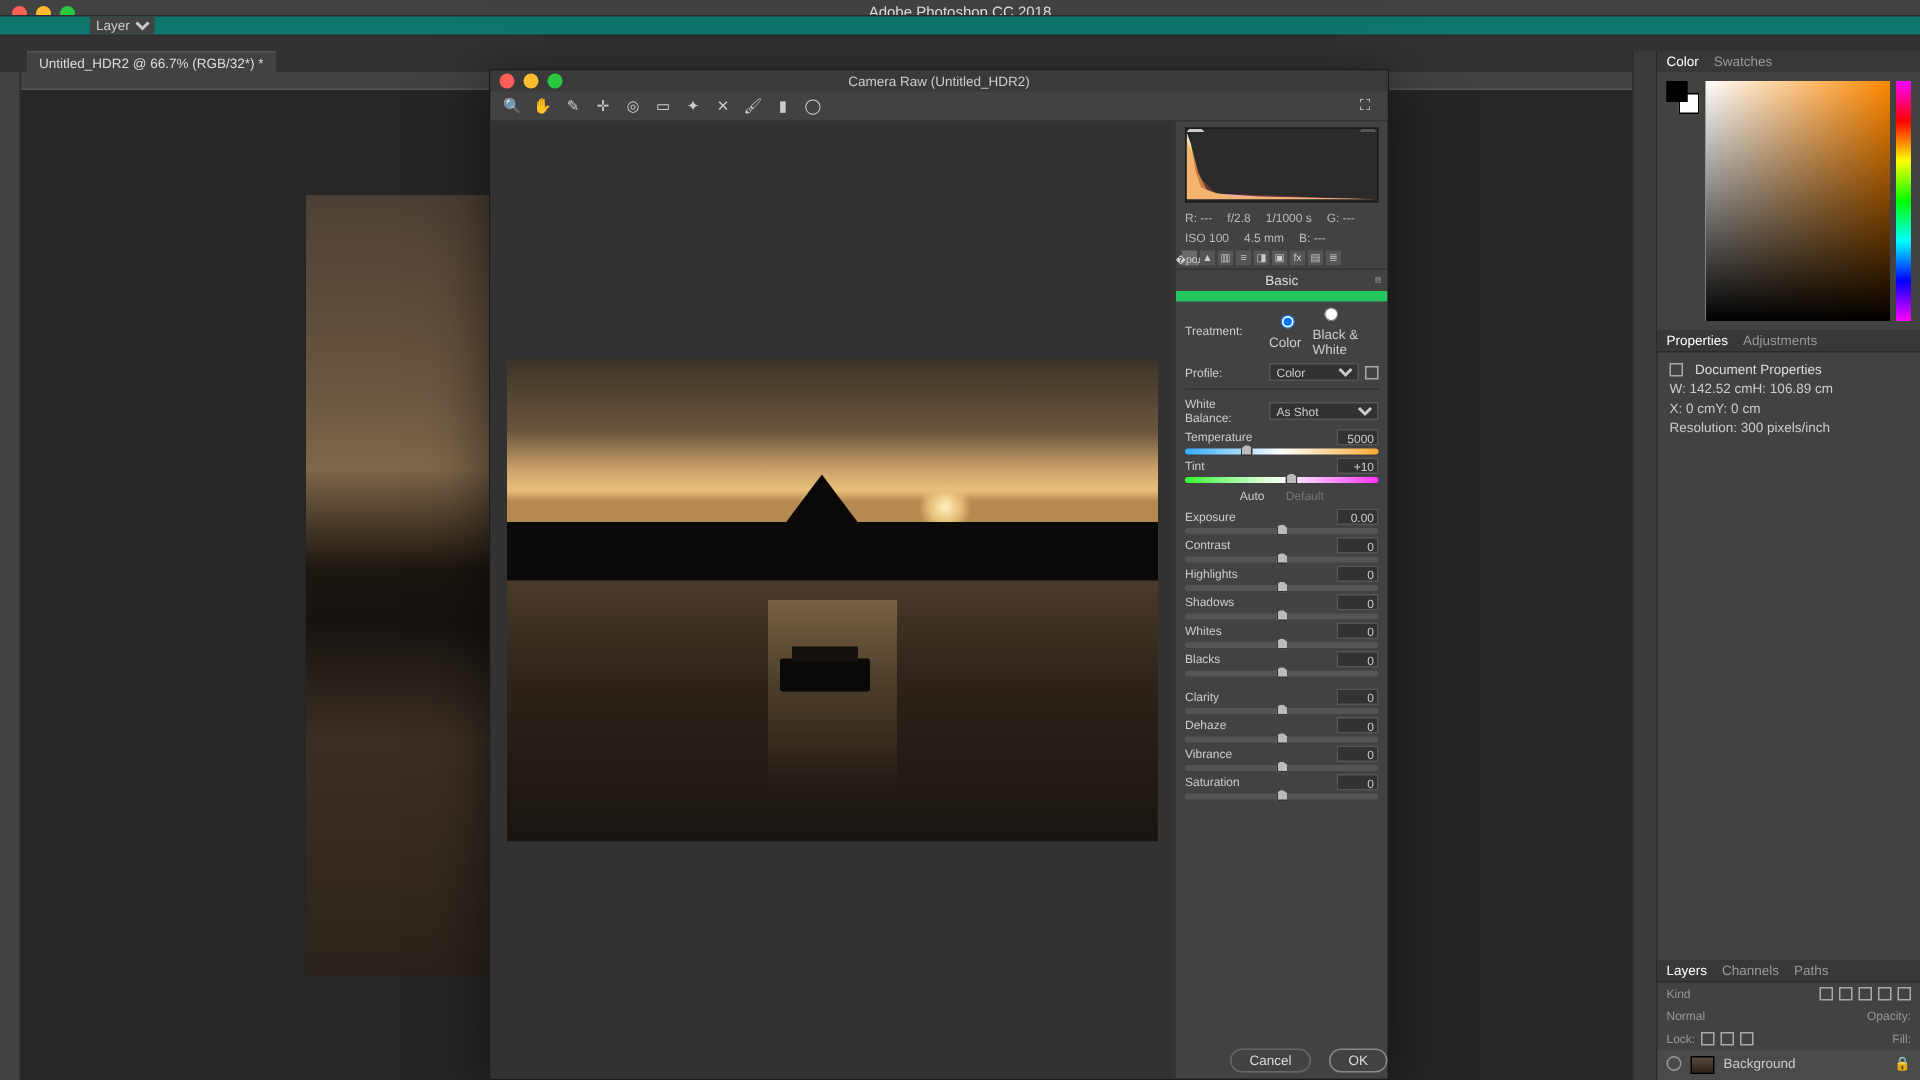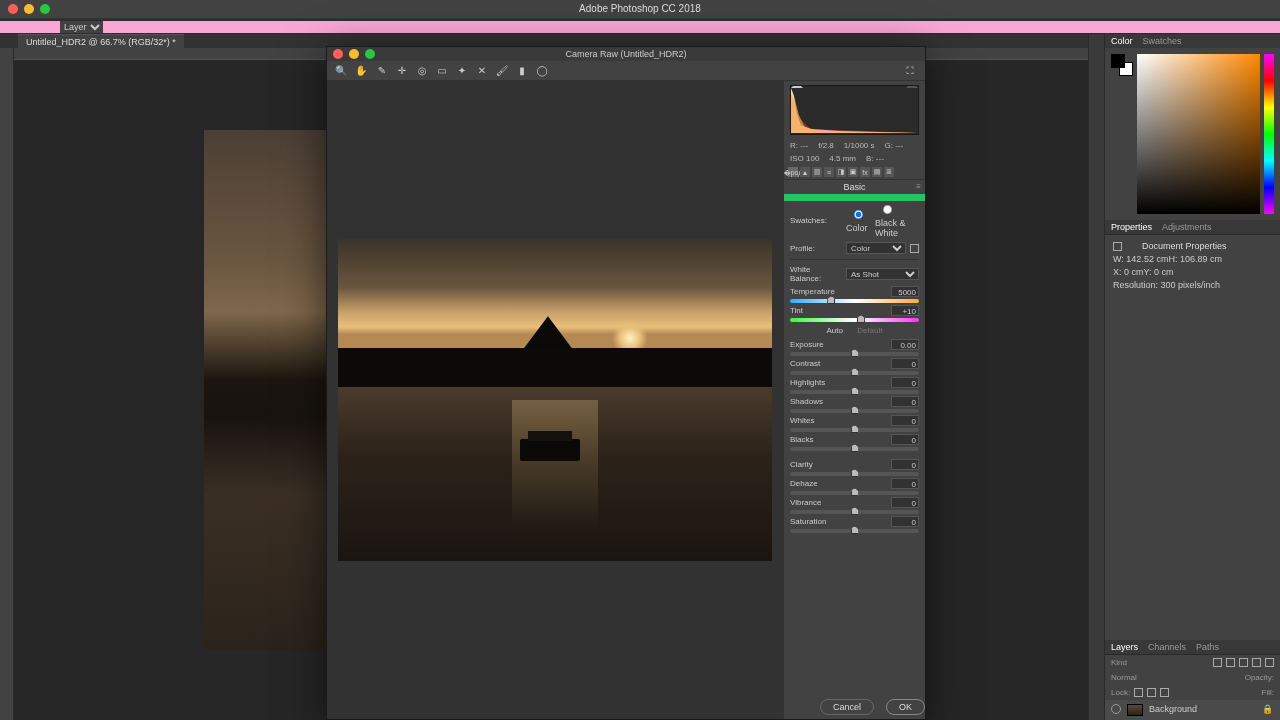--- a/index.html
+++ b/index.html
@@ -4,21 +4,21 @@
 <style>
 *{margin:0;padding:0;box-sizing:border-box;font-family:"Lucida Grande","Segoe UI",sans-serif;user-select:none}
 body{width:1280px;height:720px;background:#323232;color:#ccc;overflow:hidden;position:relative}
 
 .traffic{position:absolute;top:4px;left:8px;display:flex;gap:6px}
 .traffic span{width:10px;height:10px;border-radius:50%}
 .tl-r{background:#ff5f57}.tl-y{background:#febc2e}.tl-g{background:#28c840}
 
 .app-title{position:absolute;top:0;left:0;right:0;height:18px;background:#424242;text-align:center;font-size:10px;line-height:18px;color:#ddd}
 
-.options-bar{position:absolute;top:20px;left:0;right:0;height:14px;background:#f9a8d4;border-top:1px solid #2a2a2a;border-bottom:1px solid #2a2a2a;display:flex;align-items:flex-end;padding-left:60px;font-size:9px;color:#ccc}
+.options-bar{position:absolute;top:10px;left:0;right:0;height:14px;background:#0f766e;border-top:1px solid #2a2a2a;border-bottom:1px solid #2a2a2a;display:flex;align-items:flex-end;padding-left:60px;font-size:9px;color:#ccc}
 .options-bar select{background:#424242;color:#ccc;font-size:9px;border:none}
 
 .doc-tab{position:absolute;top:34px;left:18px;height:14px;background:#424242;padding:0 8px;font-size:9px;line-height:14px;color:#ddd;border-top:1px solid #555}
 
 .tool-strip{position:absolute;top:48px;left:0;width:14px;bottom:0;background:#424242;border-right:1px solid #2a2a2a}
 
 .ruler-h{position:absolute;top:48px;left:14px;right:192px;height:12px;background:#424242;border-bottom:1px solid #555;font-size:7px;color:#999;overflow:hidden}
 
 .workspace{position:absolute;top:60px;left:14px;right:192px;bottom:0;background:#262626;overflow:hidden}
 
@@ -35,21 +35,21 @@
 .fgbg{position:relative;width:22px;height:22px}
 .fgbg .fg,.fgbg .bg{position:absolute;width:14px;height:14px;border:1px solid #000}
 .fgbg .bg{right:0;bottom:0;background:#fff}
 .fgbg .fg{left:0;top:0;background:#000}
 .gradient-sq{flex:1;height:160px;position:relative;background:linear-gradient(to right,#fff,#ff8800);overflow:hidden}
 .gradient-sq::after{content:"";position:absolute;inset:0;background:linear-gradient(to bottom,rgba(0,0,0,0),#000)}
 .gradient-cursor{position:absolute;width:8px;height:8px;border:1px solid #fff;border-radius:50%;left:30px;bottom:6px}
 .hue-strip{width:10px;height:160px;background:linear-gradient(to bottom,#f0f,#f00,#ff0,#0f0,#0ff,#00f,#f0f)}
 
 .props{padding:6px 8px;font-size:9px;color:#ccc;border-top:1px solid #2a2a2a}
-.props .hdr{display:flex;align-items:center;gap:20px;font-size:9px;margin-bottom:0;color:#ddd}
+.props .hdr{display:flex;align-items:center;gap:8px;font-size:9px;margin-bottom:0;color:#ddd}
 .props .row{display:flex;justify-content:flex-start;margin:3px 0}
 .layers-panel{border-top:1px solid #2a2a2a;font-size:9px}
 .layers-bar{display:flex;gap:4px;padding:3px 6px;color:#999;font-size:8px;align-items:center}
 .layer-row{display:flex;gap:6px;padding:4px 6px;background:#4a4a4a}
 .layer-row .eye{width:10px;height:10px;border:1px solid #999;border-radius:50%}
 .layer-row .thumb{width:16px;height:12px;background:linear-gradient(#5a4a3a,#2a2218);border:1px solid #000}
 
 .craw{position:absolute;left:326px;top:46px;width:600px;height:674px;background:#424242;border:1px solid #1a1a1a;box-shadow:0 8px 40px rgba(0,0,0,.6);display:flex;flex-direction:column}
 .craw-titlebar{height:14px;background:#3a3a3a;display:flex;align-items:center;font-size:9px;color:#ccc;position:relative}
 .craw-titlebar .traffic{position:static;margin-left:6px}
@@ -281,21 +281,21 @@
         <span>fx</span>
         <span>▤</span>
         <span>≣</span>
       </div>
       <div class="basic-hdr">
         <span>Basic</span>
         <span class="menu-icon">≡</span>
       </div>
 
       <div class="field-row treat">
-        <span class="lbl">Swatches:</span>
+        <span class="lbl">Treatment:</span>
         <label><input type="radio" checked="" style=""> <span>Color</span></label>
         <label><input type="radio" style=""> <span>Black &amp; White</span></label>
       </div>
       <div class="field-row">
         <span class="lbl">Profile:</span>
         <select><option>Color</option></select>
         <span class="sq-icon"></span>
       </div>
       <div class="divider"></div>
       <div class="field-row">

